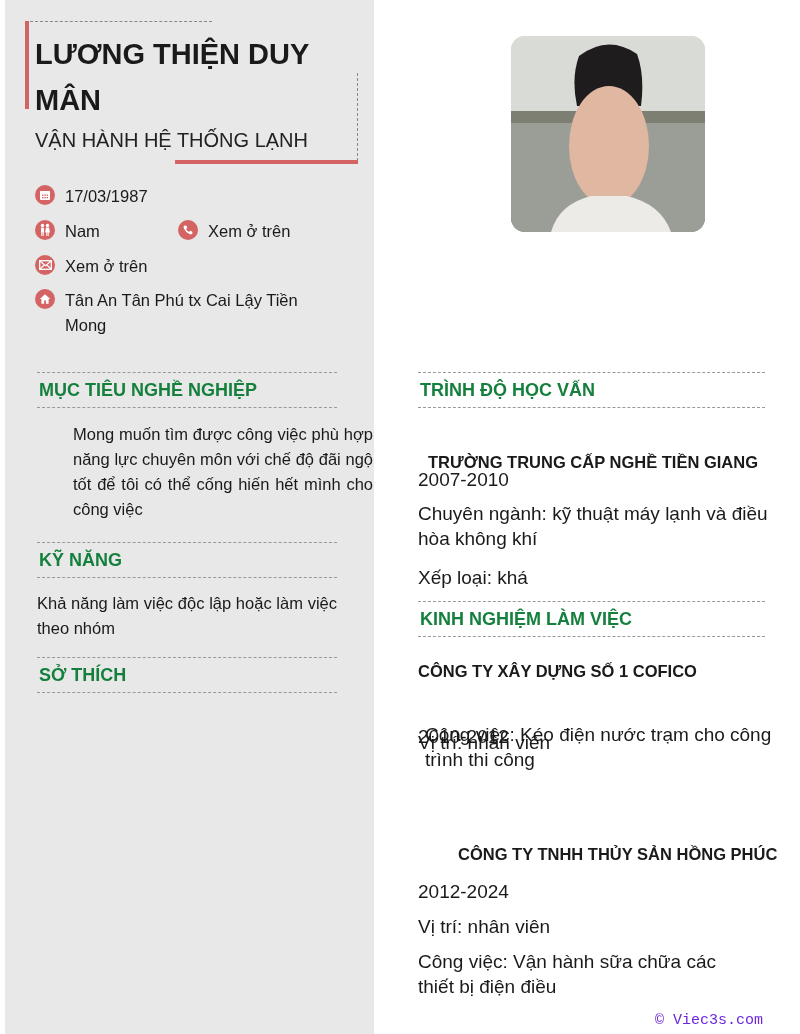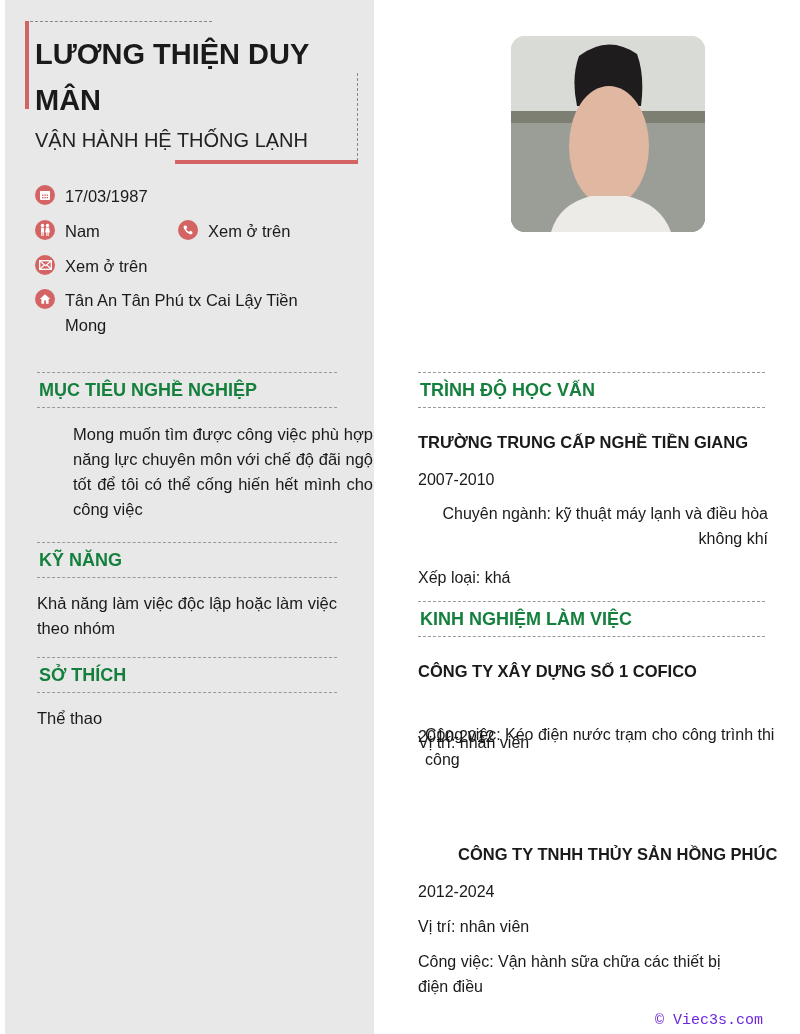--- a/index.html
+++ b/index.html
@@ -10,21 +10,21 @@
   .name-red-bar { position: absolute; left: 0; top: 0; width: 4px; height: 88px; background: #d46464; }
   .name-right-dash { position: absolute; right: 0; top: 52px; height: 88px; border-right: 1px dashed #888; }
   .name-bottom-bar { position: absolute; right: 0; top: 139px; width: 183px; height: 4px; background: #d46464; }
   .fullname { position: absolute; left: 10px; top: 10px; width: 310px; font-size: 29px; font-weight: bold; line-height: 46px; color: #1a1a1a; text-transform: uppercase; }
   .jobtitle { position: absolute; left: 10px; top: 108px; font-size: 20px; color: #222; }
   .info { position: absolute; left: 35px; font-size: 16.5px; color: #1a1a1a; line-height: 25px; }
   .info .ico { position: absolute; left: 0; top: 1px; width: 20px; height: 20px; border-radius: 50%; background: #d46464; display: flex; align-items: center; justify-content: center; }
   .info .txt { position: absolute; left: 30px; top: 0; white-space: nowrap; }
   .sec-head { position: absolute; border-top: 1px dashed #999; border-bottom: 1px dashed #999; height: 34px; line-height: 34px; padding-left: 2px; font-size: 18px; font-weight: bold; color: #15803d; text-transform: uppercase; }
   .para { position: absolute; font-size: 16.5px; line-height: 25px; color: #1a1a1a; text-align: justify; }
-  .right-text { position: absolute; left: 418px; width: 350px; font-size: 16px; line-height: 25px; color: #1a1a1a; }
+  .right-text { position: absolute; left: 418px; width: 350px; font-size: 19px; line-height: 25px; color: #1a1a1a; }
   .bold-title { font-weight: bold; font-size: 16.5px; text-transform: uppercase; }
   .photo { position: absolute; left: 511px; top: 36px; width: 194px; height: 196px; border-radius: 14px; overflow: hidden; background: linear-gradient(180deg, #dadcd8 0%, #d5d6d0 35%, #8a8d7e 42%, #9a9c95 50%, #8c8f88 100%); }
   .footer { position: absolute; right: 37px; top: 1012px; font-family: "Liberation Mono", monospace; font-size: 15px; color: #6d28d9; }
 </style>
 </head>
 <body>
 
 <div class="left-panel"></div>
 
 <div class="name-block">
@@ -100,38 +100,37 @@
 </div>
 
 <div class="sec-head" style="left:37px; top:372px; width:298px;">MỤC TIÊU NGHỀ NGHIỆP</div>
 <div class="para" style="left:37px; top:422px; width:300px;margin-left:36px;">Mong muốn tìm được công việc phù hợp năng lực chuyên môn với chế độ đãi ngộ tốt để tôi có thể cống hiến hết mình cho công việc</div>
 
 <div class="sec-head" style="left:37px; top:542px; width:298px;">KỸ NĂNG</div>
 <div class="para" style="left:37px; top:591px; width:300px;">Khả năng làm việc độc lập hoặc làm việc theo nhóm</div>
 
 <div class="sec-head" style="left:37px; top:657px; width:298px;">SỞ THÍCH</div>
 <div class="para" style="left:37px; top:706px; width:300px; text-align:left;">
-  <div>Thể thao</div>
 </div>
 
 <div class="photo">
   <svg width="194" height="196" viewBox="0 0 194 196">
     <rect x="0" y="0" width="194" height="80" fill="#d9dbd6"></rect>
     <rect x="0" y="75" width="194" height="12" fill="#7d7f72"></rect>
     <rect x="0" y="87" width="194" height="109" fill="#9b9d97"></rect>
     <path d="M68 20 Q97 -2 126 18 Q134 40 130 70 L66 70 Q60 42 68 20z" fill="#1e1c1c"></path>
     <ellipse cx="98" cy="110" rx="40" ry="60" fill="#e0b7a0"></ellipse>
     <path d="M40 196 Q48 168 80 160 L116 160 Q150 168 160 196z" fill="#ecebe8"></path>
   </svg>
 </div>
 
 <div class="sec-head" style="left:418px; top:372px; width:345px;">TRÌNH ĐỘ HỌC VẤN</div>
-<div class="right-text bold-title" style="top:430px;">TRƯỜNG TRUNG CẤP NGHỀ TIỀN GIANG</div>
+<div class="right-text bold-title" style="top:450px;text-align:center;">TRƯỜNG TRUNG CẤP NGHỀ TIỀN GIANG</div>
 <div class="right-text" style="top:467px;">2007-2010</div>
-<div class="right-text" style="top:501px;text-align:right;">Chuyên ngành: kỹ thuật máy lạnh và điều hòa không khí</div>
+<div class="right-text" style="top:501px;">Chuyên ngành: kỹ thuật máy lạnh và điều hòa không khí</div>
 <div class="right-text" style="top:565px;">Xếp loại: khá</div>
 
 <div class="sec-head" style="left:418px; top:601px; width:345px;">KINH NGHIỆM LÀM VIỆC</div>
 
 <div class="right-text bold-title" style="top:659px;">CÔNG TY XÂY DỰNG SỐ 1 COFICO</div>
 <div class="right-text" style="top:724px;">2010-2012</div>
 <div class="right-text" style="top:730px;">Vị trí: nhân viên</div>
 <div class="right-text" style="top:722px;margin-left:7px;">Công việc: Kéo điện nước trạm cho công trình thi công</div>
 
 <div class="right-text bold-title" style="top:842px;margin-left:40px;">CÔNG TY TNHH THỦY SẢN HỒNG PHÚC</div>

